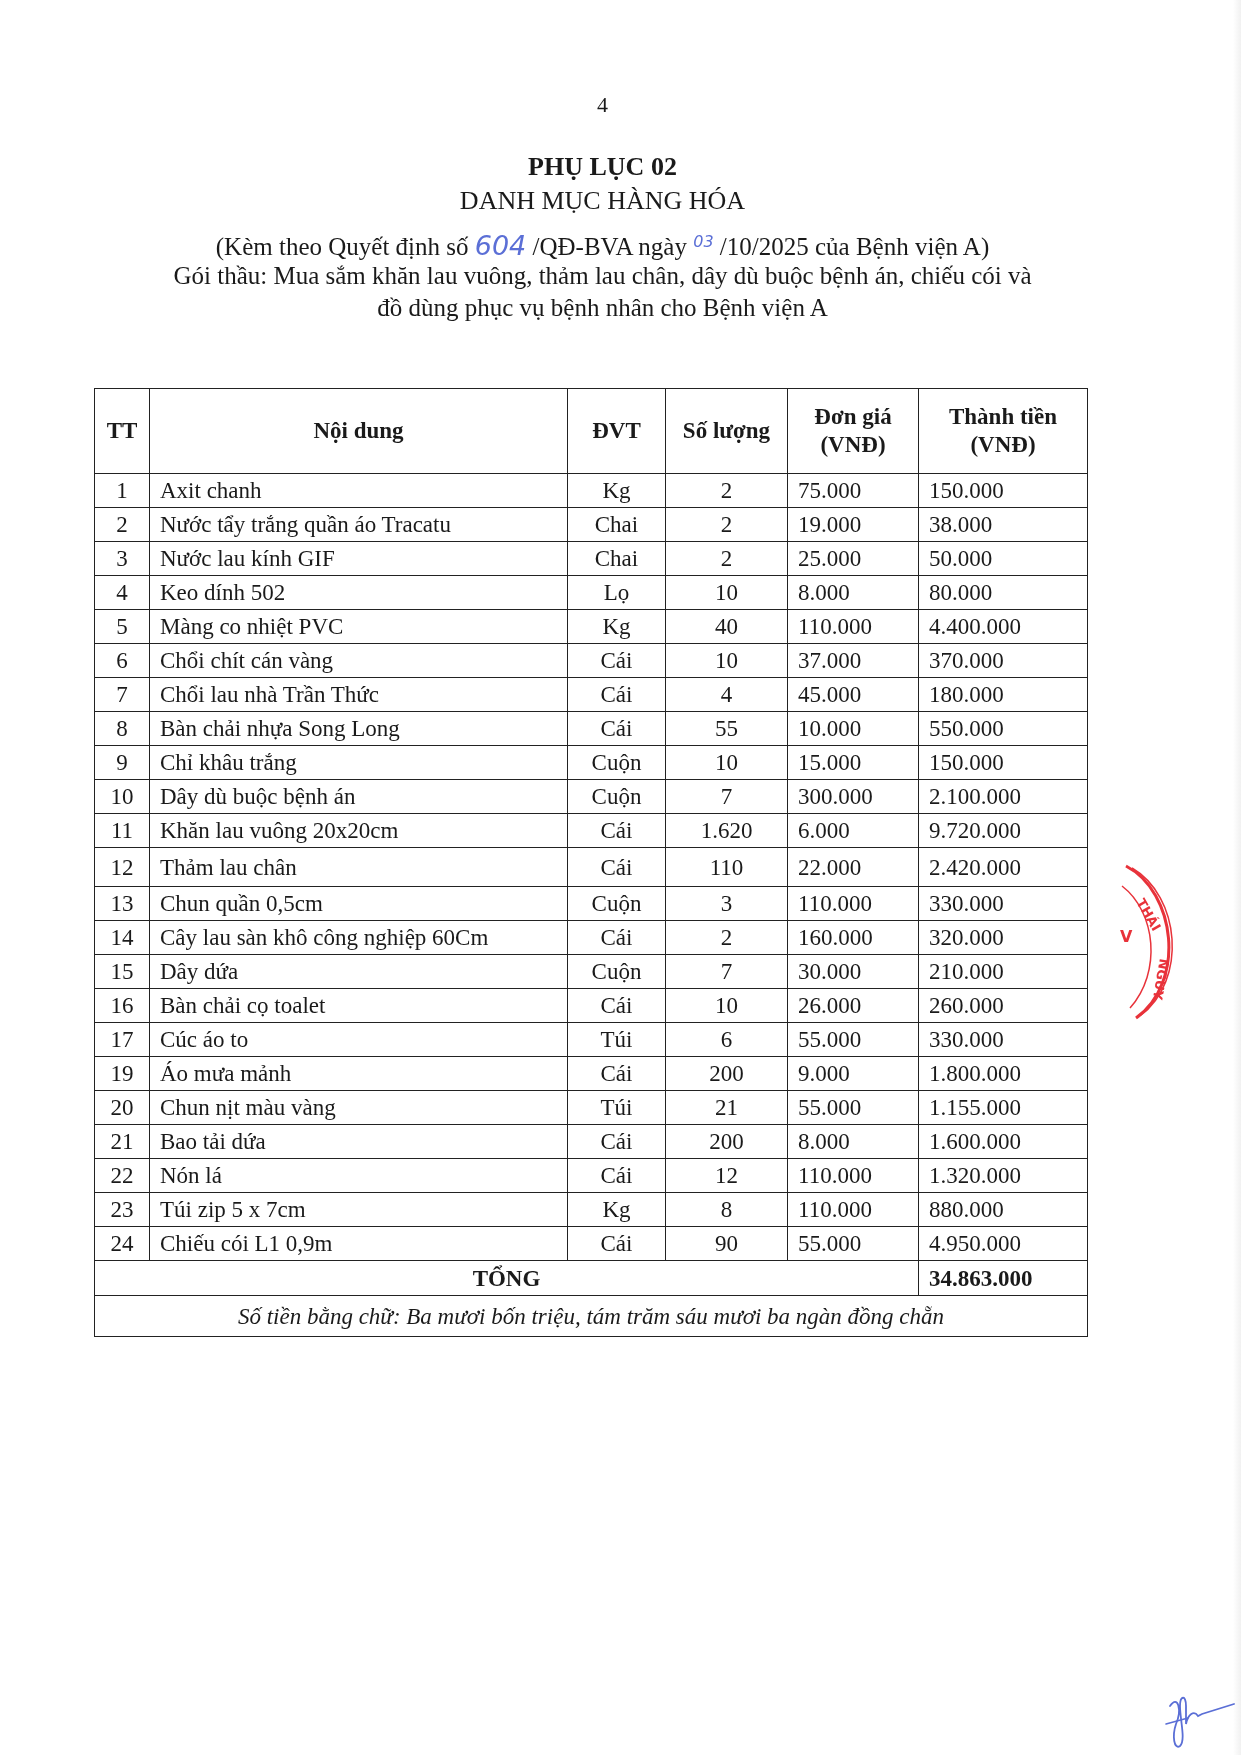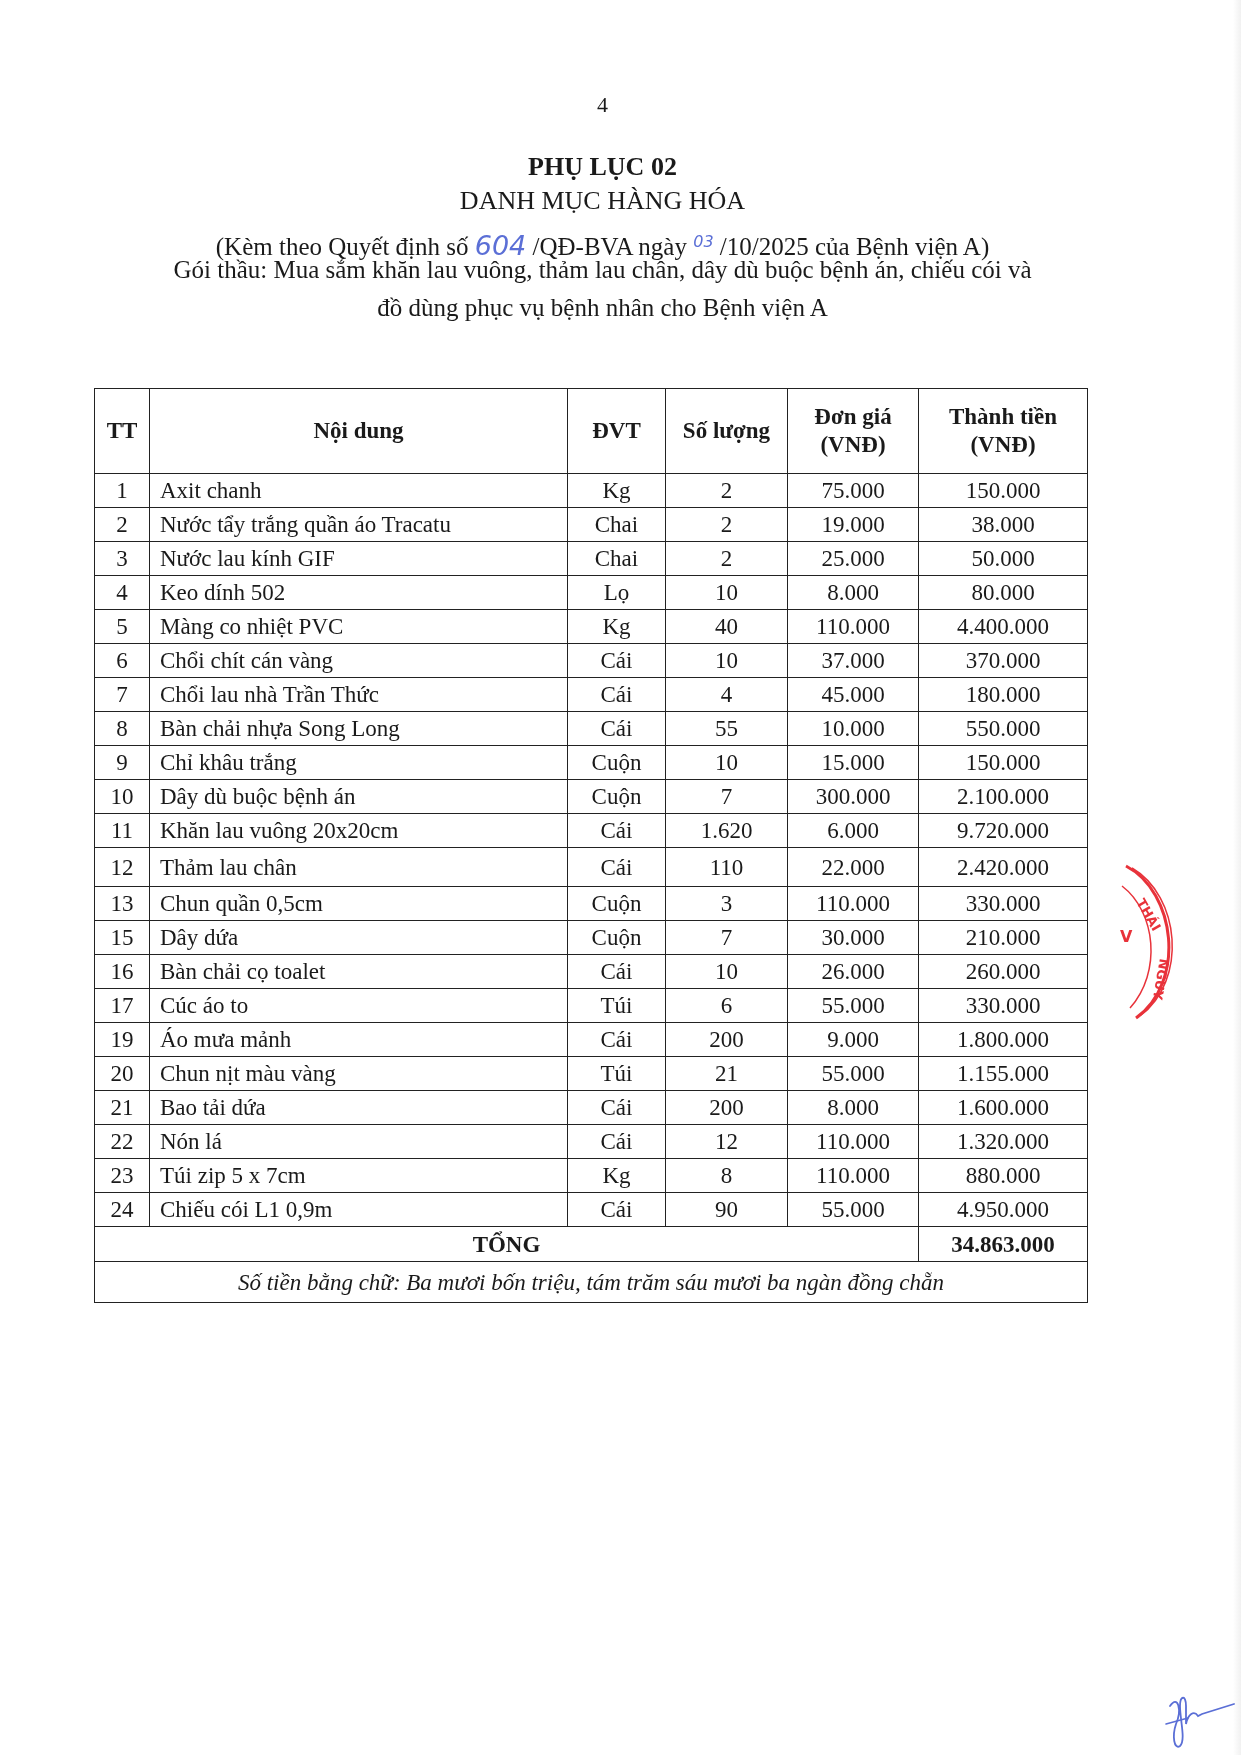--- a/index.html
+++ b/index.html
@@ -23,21 +23,21 @@
     position: absolute; top: 186px; left: 0; width: 1205px; text-align: center;
     font-size: 26px;
   }
   .line3 {
     position: absolute; top: 230px; left: 0; width: 1205px; text-align: center;
     font-size: 25px; white-space: nowrap;
   }
   .hand { font-family: "DejaVu Sans", sans-serif; font-style: italic; color: #5b6fd6; font-size: 27px; }
   .hand.sup { position: relative; top: -8px; font-size: 16px; }
   .line4 {
-    position: absolute; top: 256px; left: 0; width: 1205px; text-align: center;
+    position: absolute; top: 262px; left: 0; width: 1205px; text-align: center;
     font-size: 25px; white-space: nowrap;
   }
   .line5 {
     position: absolute; top: 294px; left: 0; width: 1205px; text-align: center;
     font-size: 25px; white-space: nowrap;
   }
 
   table.goods {
     position: absolute; left: 94px; top: 388px; width: 993px;
     border-collapse: collapse; table-layout: fixed;
@@ -45,21 +45,21 @@
   }
   table.goods td, table.goods th {
     border: 1.6px solid #222; padding: 0 10px; height: 33px; line-height: 1;
     overflow: hidden; white-space: nowrap;
   }
   table.goods th {
     font-weight: bold; height: 84px; text-align: center; font-size: 23px;
     line-height: 1.2; white-space: normal;
   }
   td.c { text-align: center; }
-  td.r { text-align: center; padding-right: 14px; }
+  td.r { text-align: left; padding-right: 14px; }
   td.l { text-align: left; }
   tr.tall td { height: 38px; }
   tr.total td { font-weight: bold; height: 34px; }
   tr.words td { font-style: italic; text-align: center; height: 40px; }
 
   .stamp {
     position: absolute; left: 1118px; top: 862px; width: 72px; height: 160px;
   }
   .signature {
     position: absolute; left: 1158px; top: 1680px; width: 80px; height: 72px;
@@ -203,20 +203,28 @@
       </tr>
       <tr>
         <td class="c">13</td>
         <td class="l">Chun quần 0,5cm</td>
         <td class="c">Cuộn</td>
         <td class="c">3</td>
         <td class="r">110.000</td>
         <td class="r">330.000</td>
       </tr>
       <tr>
+        <td class="c">14</td>
+        <td class="l">Cây lau sàn khô công nghiệp 60Cm</td>
+        <td class="c">Cái</td>
+        <td class="c">2</td>
+        <td class="r">160.000</td>
+        <td class="r">320.000</td>
+      </tr>
+      <tr>
         <td class="c">15</td>
         <td class="l">Dây dứa</td>
         <td class="c">Cuộn</td>
         <td class="c">7</td>
         <td class="r">30.000</td>
         <td class="r">210.000</td>
       </tr>
       <tr>
         <td class="c">16</td>
         <td class="l">Bàn chải cọ toalet</td>

